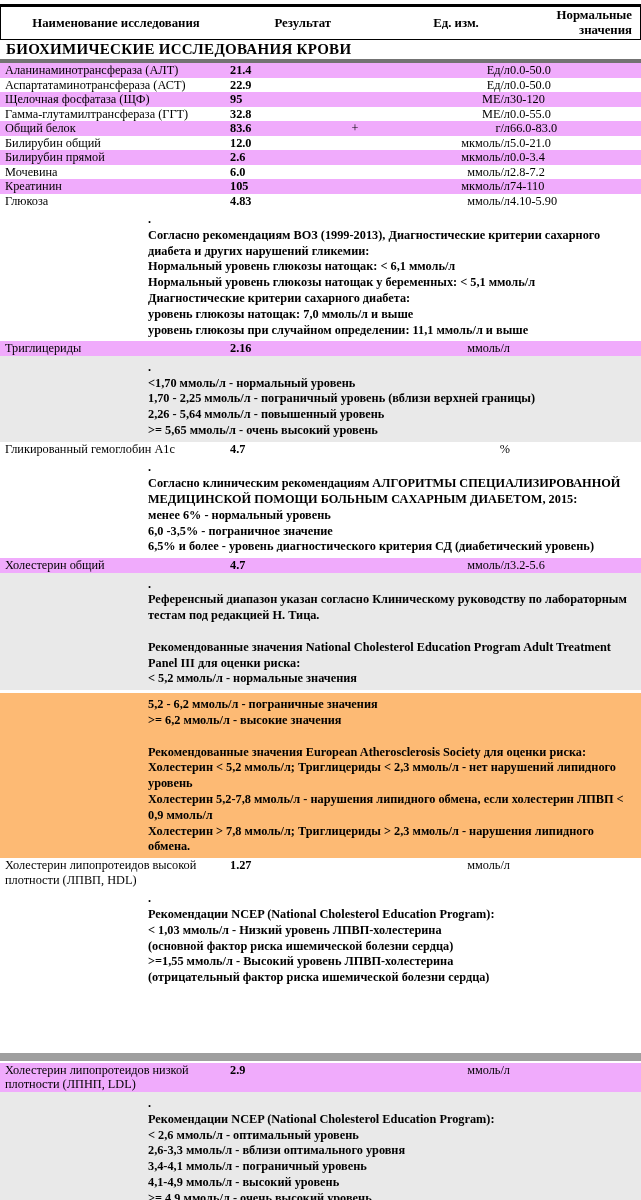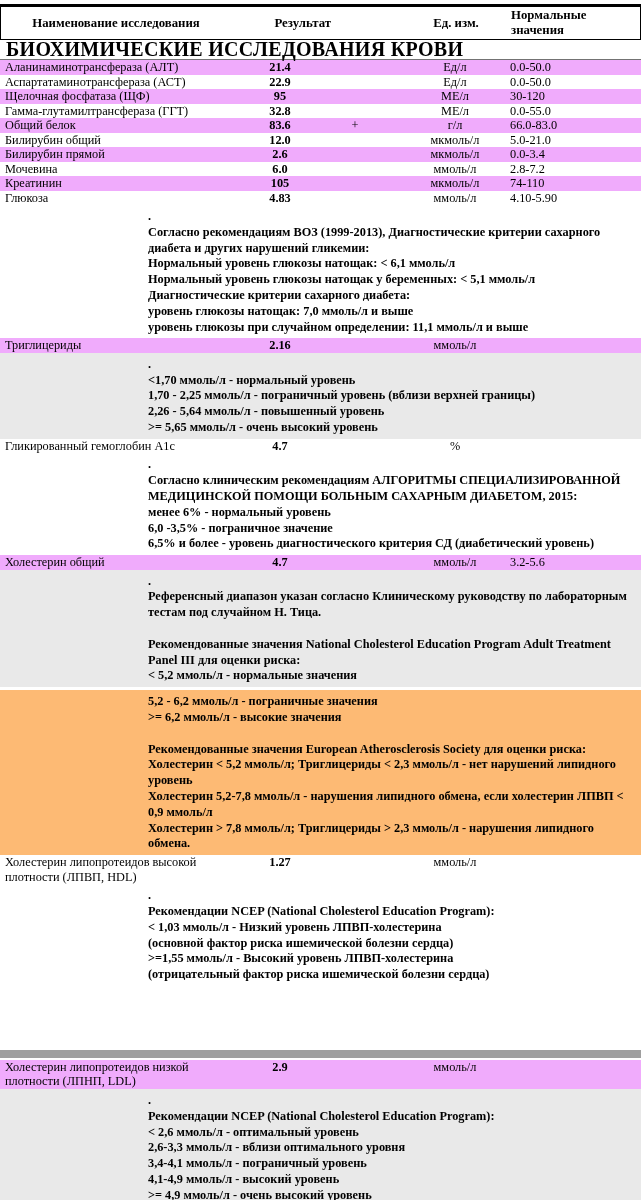--- a/index.html
+++ b/index.html
@@ -12,38 +12,38 @@
   
   .thead{
     display:grid;grid-template-columns:230px 100px 50px 130px 131px;
     border:1px solid #000;border-top:3px solid #000;
     height:36px;align-items:center;box-sizing:border-box;
     font-weight:bold;font-size:12.8px;
   }
   .thead .h-name{text-align:center;}
   .thead .h-result{text-align:right;padding-left:8px;}
   .thead .h-units{text-align:center;padding-left:20px;}
-  .thead .h-normal{text-align:left;padding-right:10px;}
+  .thead .h-normal{text-align:right;padding-right:10px;}
 
   .section-title{
-    font-weight:bold;font-size:20px;letter-spacing:.3px;
-    padding:1px 0 1px 6px;border-bottom:1px solid #737373;line-height:17px;
+    font-weight:bold;font-size:15px;letter-spacing:.3px;
+    padding:1px 0 1px 6px;border-bottom:4px solid #737373;line-height:17px;
   }
 
   
   .trow{
     display:grid;grid-template-columns:230px 100px 50px 130px 131px;
     font-size:12.3px;line-height:14.5px;align-items:start;
     padding:0;min-height:14.5px;
   }
   .trow.shaded{background:#f0abfc;}
   .cell-name{padding-left:5px;}
-  .cell-result{text-align:center;font-weight:bold;}
+  .cell-result{font-weight:bold;}
   .cell-flag{text-align:center;}
-  .cell-units{text-align:center;padding-left:20px;box-sizing:border-box;}
+  .cell-units{text-align:right;padding-left:20px;box-sizing:border-box;}
   .cell-normal{text-align:left;padding-right:19px;box-sizing:border-box;}
 
   
   .comment-block{
     font-weight:bold;font-size:12.3px;line-height:15.8px;
     padding:4px 0 3px 0;
   }
   .comment-block.shaded{background:#e9e9e9;}
   .comment-block.light{background:#fdba74;margin-top:3px;}
   .comment-line{margin-left:148px;margin-right:10px;}
@@ -216,21 +216,21 @@
     <div class="trow shaded">
       <div class="cell-name">Холестерин общий</div>
       <div class="cell-result">4.7</div>
       <div class="cell-flag"></div>
       <div class="cell-units">ммоль/л</div>
       <div class="cell-normal">3.2-5.6</div>
     </div>
   <div class="comment-block shaded">
           <div class="comment-line">.</div>
           <div class="comment-line">Референсный диапазон указан согласно Клиническому руководству по лабораторным</div>
-          <div class="comment-line">тестам под случайном Н. Тица.</div>
+          <div class="comment-line">тестам под редакцией Н. Тица.</div>
           <div class="comment-line">&nbsp;</div>
           <div class="comment-line">Рекомендованные значения National Cholesterol Education Program Adult Treatment</div>
           <div class="comment-line">Panel III для оценки риска:</div>
           <div class="comment-line">&lt; 5,2 ммоль/л - нормальные значения</div>
         </div>
         <div class="comment-block shaded light">
           <div class="comment-line">5,2 - 6,2 ммоль/л - пограничные значения</div>
           <div class="comment-line">&gt;= 6,2 ммоль/л - высокие значения</div>
           <div class="comment-line">&nbsp;</div>
           <div class="comment-line">Рекомендованные значения European Atherosclerosis Society для оценки риска:</div>

